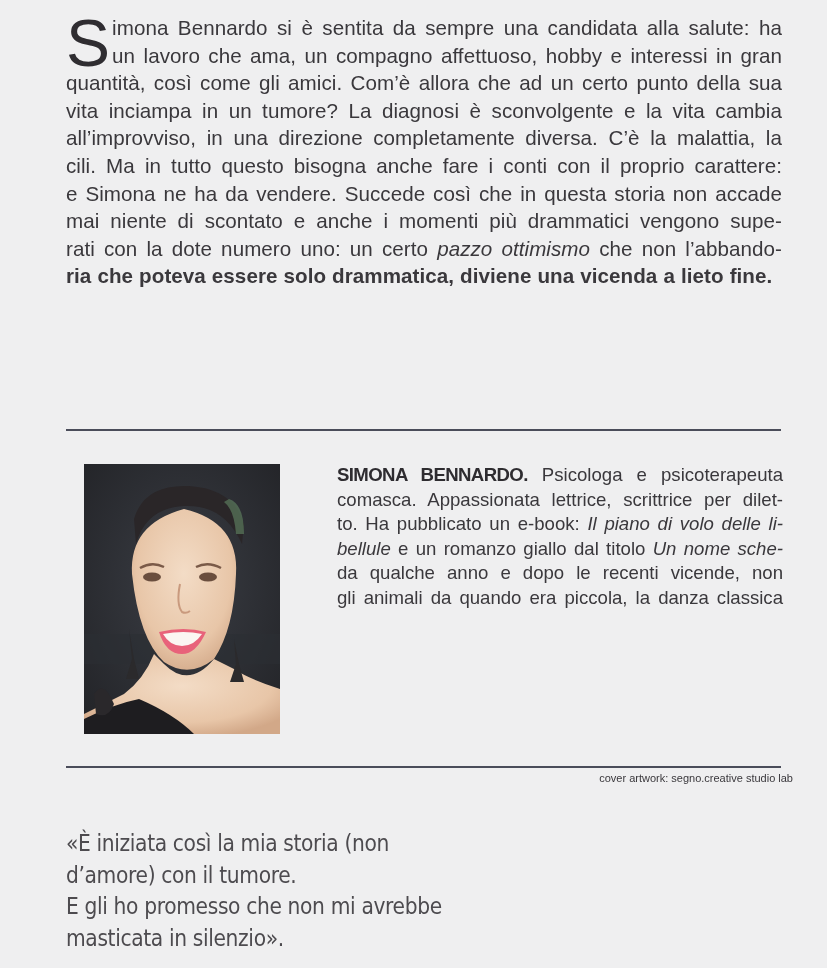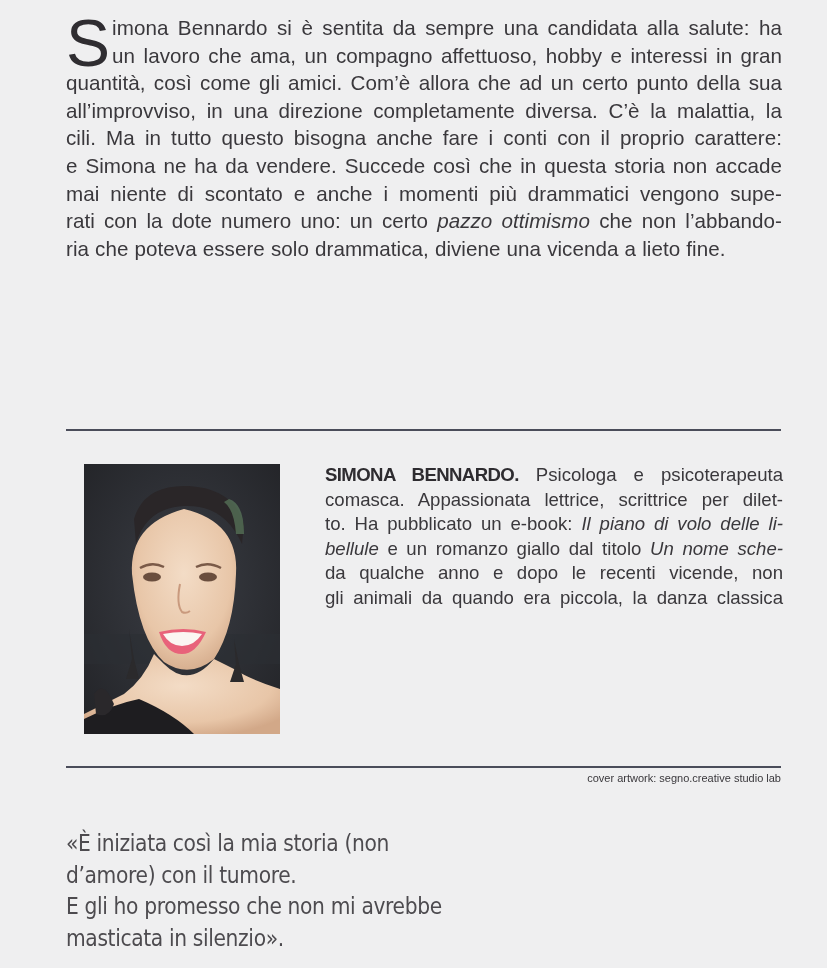--- a/index.html
+++ b/index.html
@@ -28,20 +28,21 @@
       word-spacing: 0.3px;
     }
     .blurb .line {
       display: block;
       white-space: nowrap;
       text-align: justify;
       text-align-last: justify;
     }
     .blurb .line.last {
       text-align-last: left;
+      font-weight: bold;
     }
     .dropcap {
       float: left;
       font-size: 66px;
       line-height: 52px;
       height: 52px;
       margin-top: 3px;
       margin-right: 2px;
       color: #2f2d31;
       font-family: "Liberation Sans", "DejaVu Sans", sans-serif;
@@ -71,32 +72,33 @@
       width: 458px;
       font-size: 18.6px;
       line-height: 24.6px;
       color: #3a383c;
     }
     .bio .line {
       display: block;
       white-space: nowrap;
       text-align: justify;
       text-align-last: justify;
+      margin-left: 12px;
     }
     .bio .line.last {
       text-align-last: left;
     }
     .bio .name {
       font-weight: bold;
       letter-spacing: -0.6px;
       color: #2e2c30;
     }
     .credit {
       position: absolute;
-      right: 46px;
+      right: 34px;
       top: 772px;
       font-size: 11px;
       color: #3a383c;
     }
     .quote {
       position: absolute;
       left: 66px;
       top: 828px;
       width: 440px;
       font-size: 22.5px;
@@ -112,20 +114,21 @@
     em { font-style: italic; }
   </style>
 </head>
 <body>
 
 <div class="blurb">
   <span class="dropcap">S</span>
   <span class="line">imona Bennardo si è sentita da sempre una candidata alla salute: ha</span>
   <span class="line">un lavoro che ama, un compagno affettuoso, hobby e interessi in gran</span>
   <span class="line">quantità, così come gli amici. Com’è allora che ad un certo punto della sua</span>
+  <span class="line">vita inciampa in un tumore? La diagnosi è sconvolgente e la vita cambia</span>
   <span class="line">all’improvviso, in una direzione completamente diversa. C’è la malattia, la</span>
   <span class="line">cili. Ma in tutto questo bisogna anche fare i conti con il proprio carattere:</span>
   <span class="line">e Simona ne ha da vendere. Succede così che in questa storia non accade</span>
   <span class="line">mai niente di scontato e anche i momenti più drammatici vengono supe-</span>
   <span class="line"><span>rati con la dote numero uno: un certo </span><em>pazzo ottimismo</em><span> che non l’abbando-</span></span>
   <span class="line last">ria che poteva essere solo drammatica, diviene una vicenda a lieto fine.</span>
 </div>
 
 <div class="divider top"></div>
 

